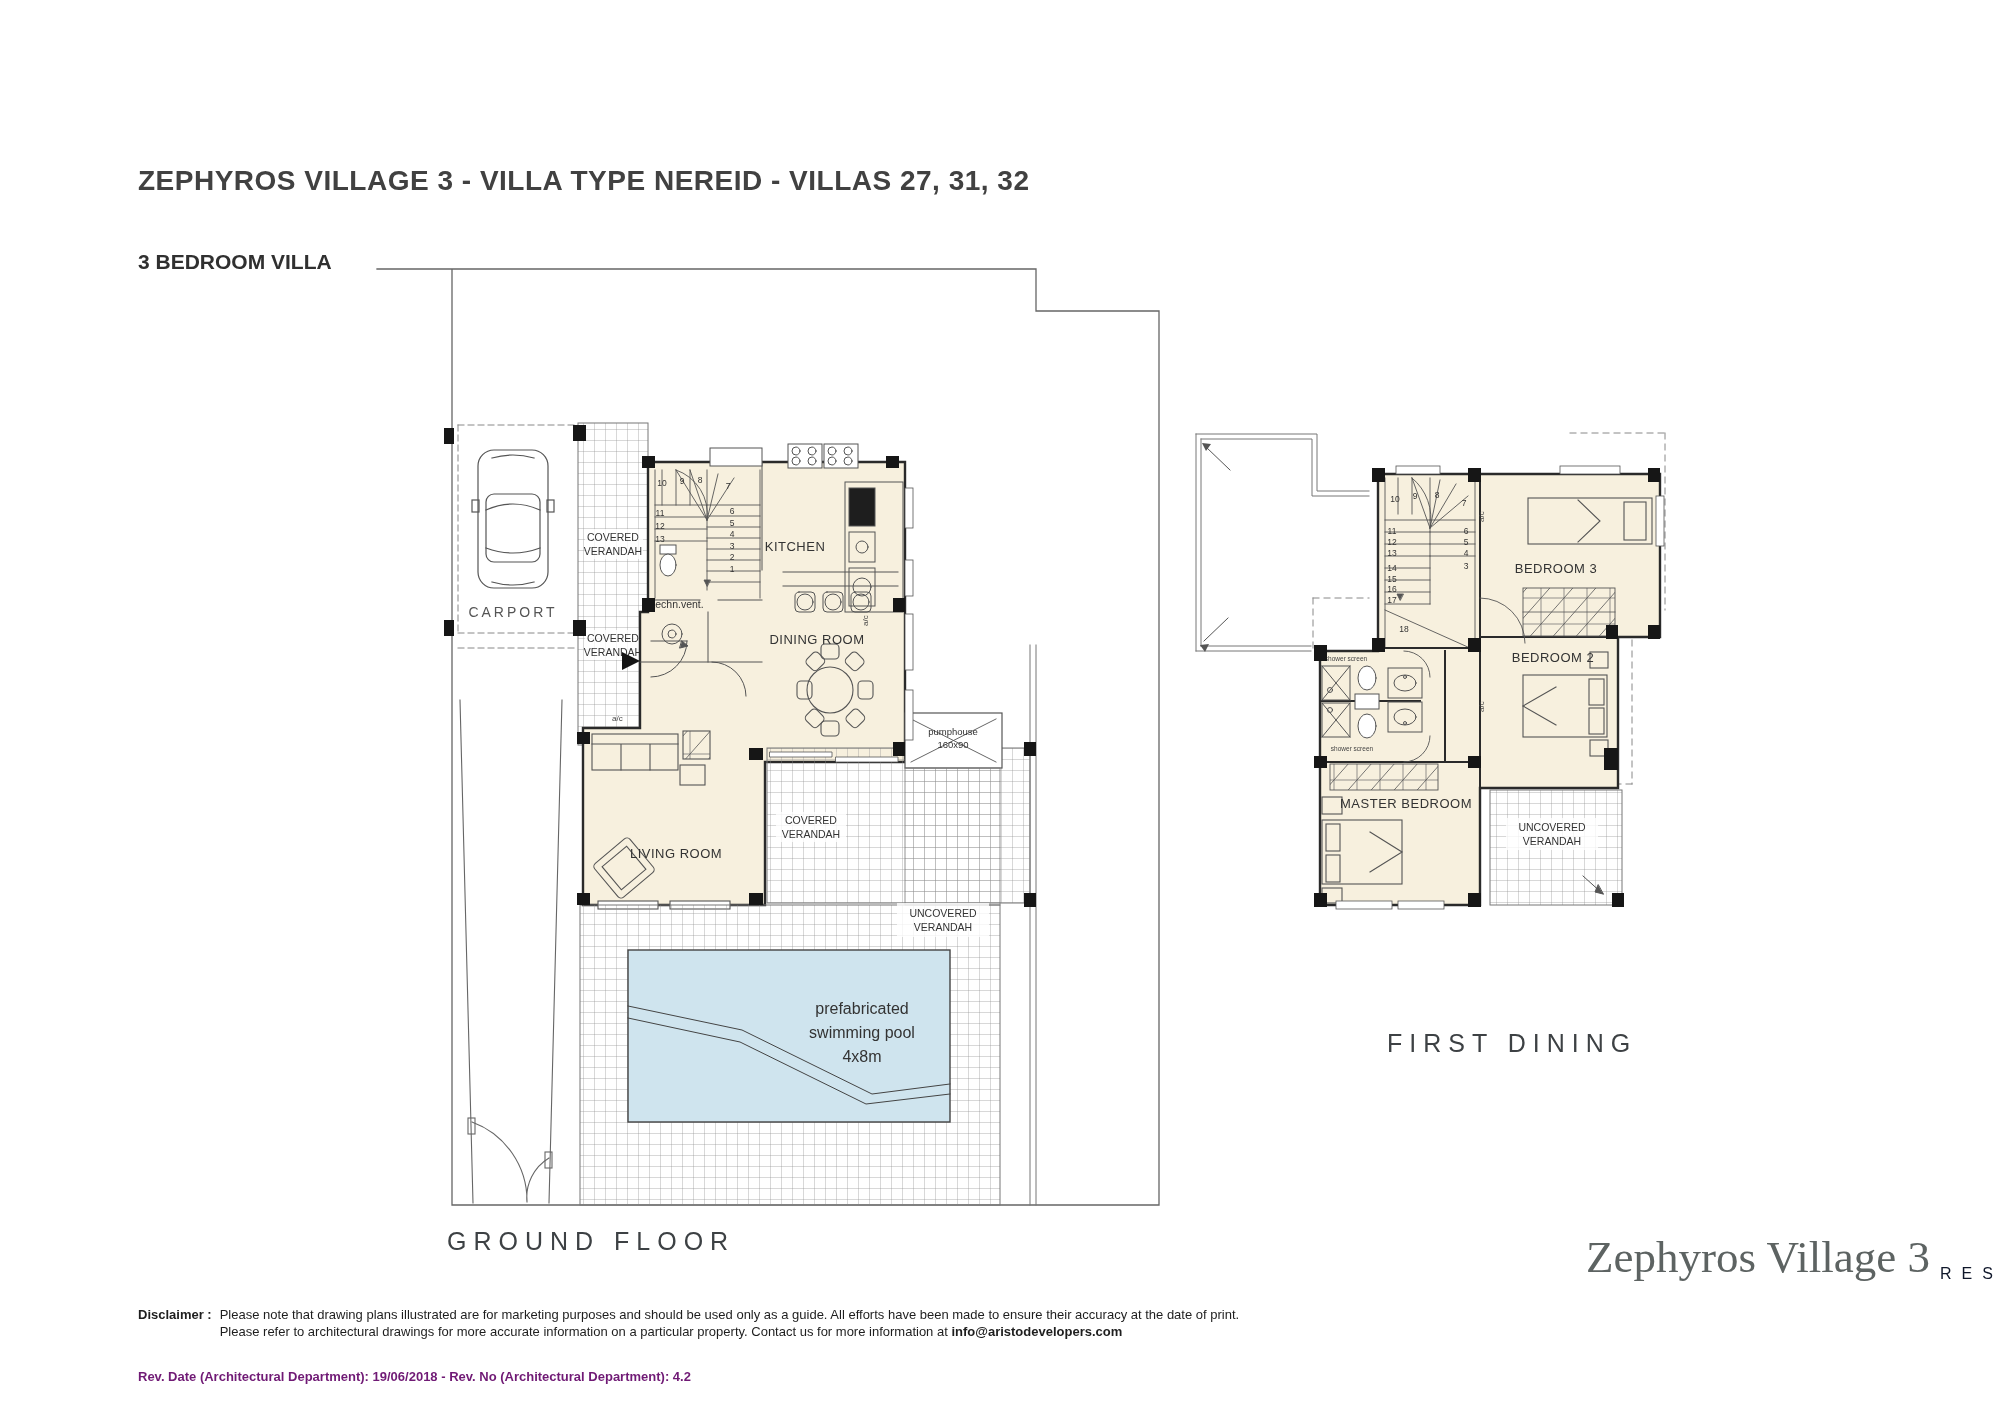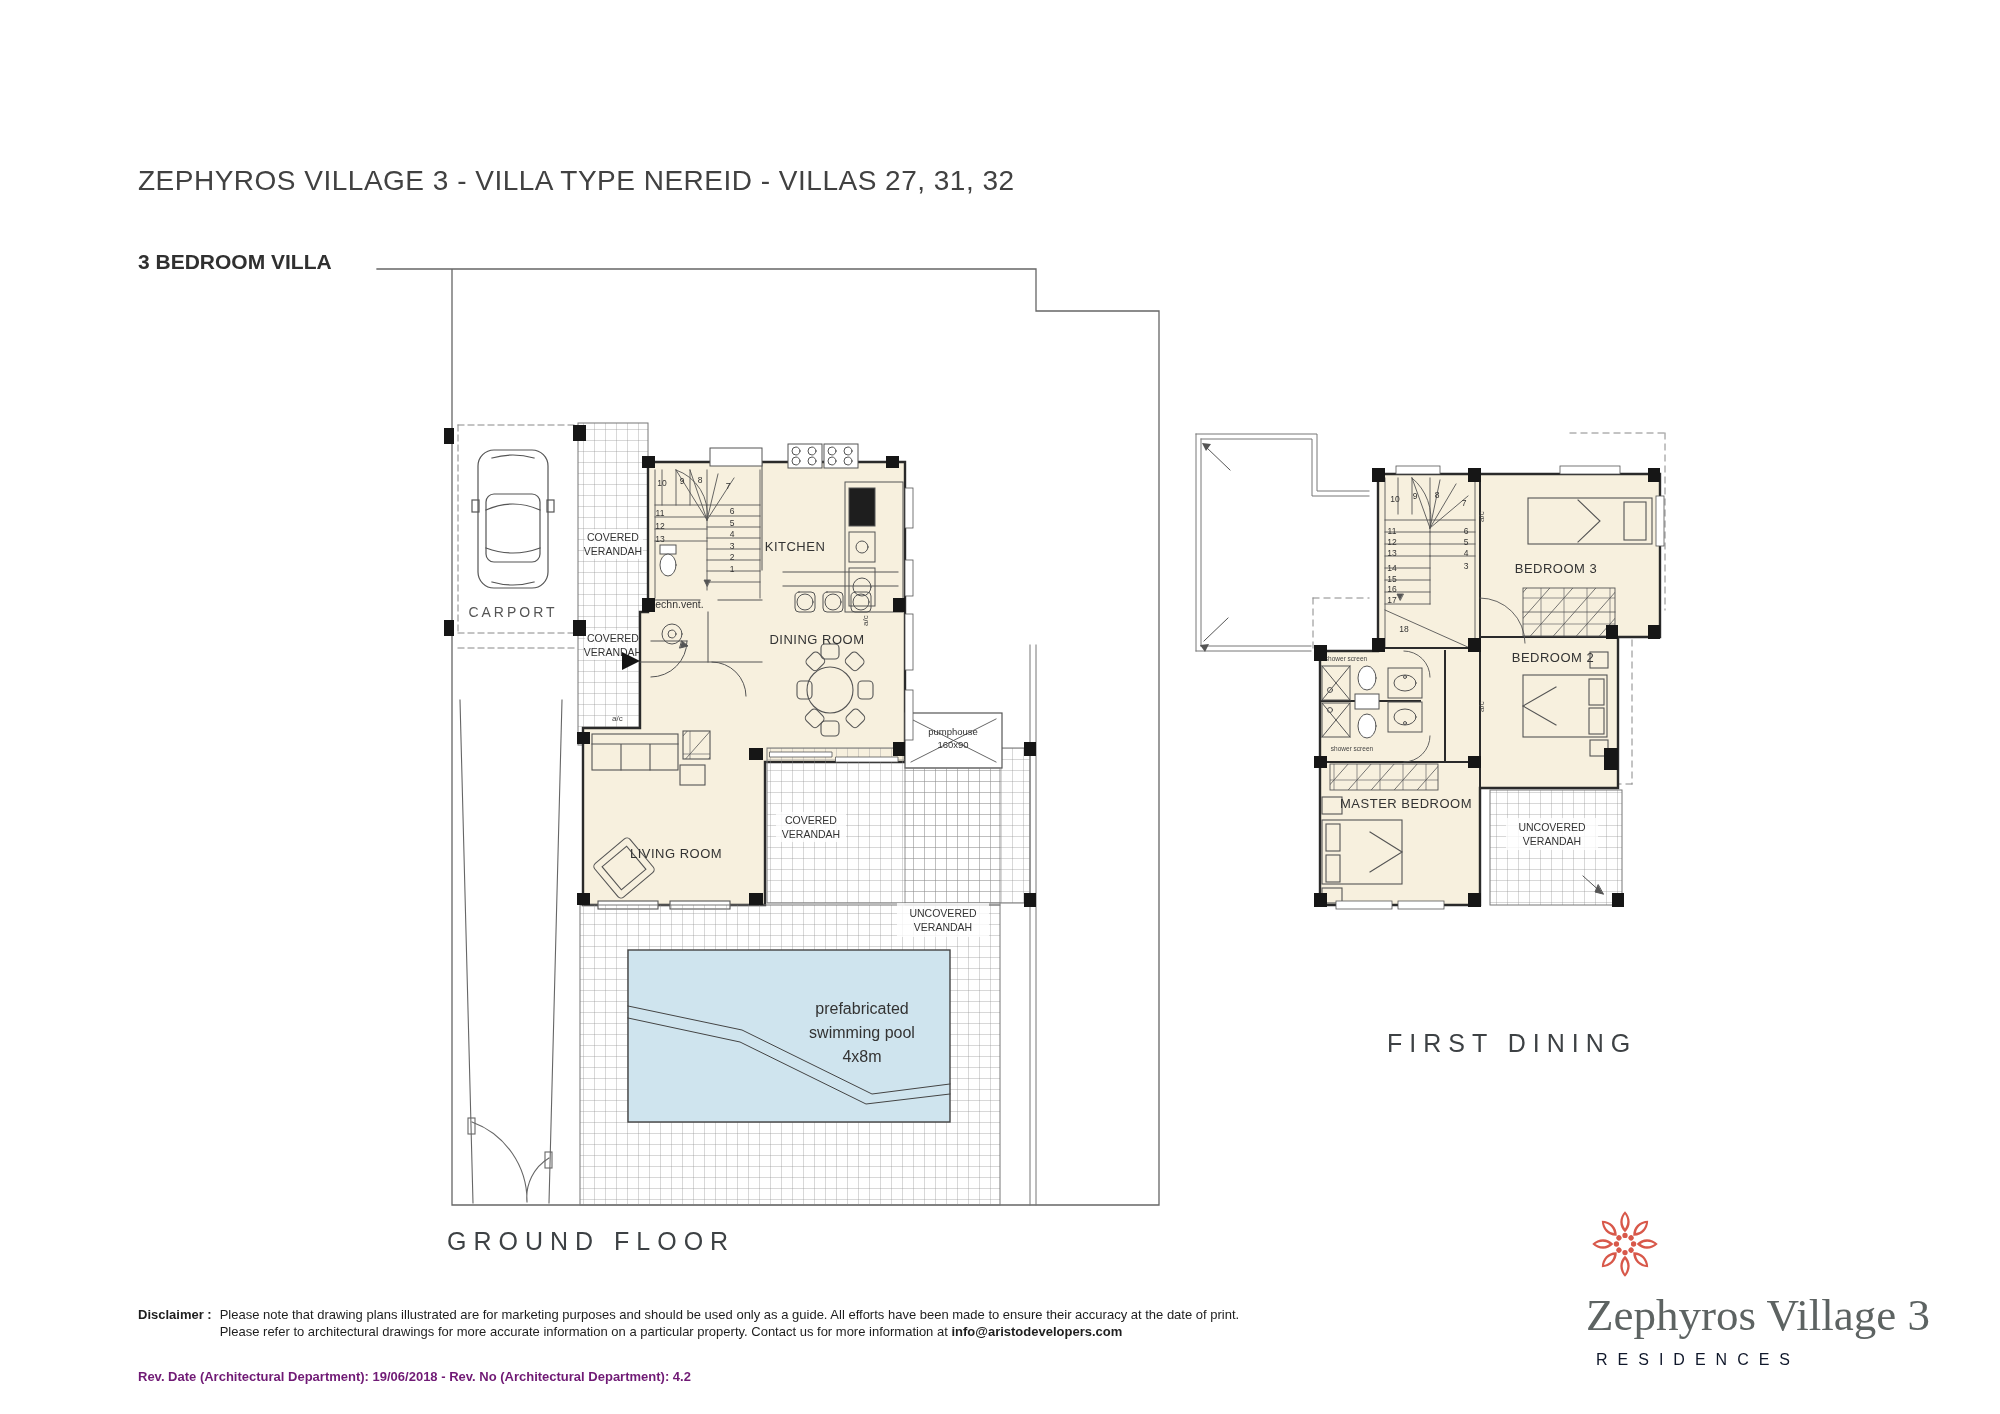--- a/index.html
+++ b/index.html
@@ -1,29 +1,29 @@
 <!DOCTYPE html>
 <html><head>
 <meta charset="utf-8">
 <style>
   html,body{margin:0;padding:0;background:#ffffff;}
   .page{position:relative;width:2000px;height:1414px;background:#ffffff;overflow:hidden;
         font-family:"Liberation Sans",sans-serif;color:#3c3c3c;}
-  .page-title{position:absolute;left:138px;top:165px;font-size:28px;font-weight:400;
+  .page-title{position:absolute;left:138px;top:165px;font-size:28px;font-weight:700;
         letter-spacing:.5px;color:#414141;white-space:nowrap;}
   .page-subtitle{position:absolute;left:138px;top:250px;font-size:21px;font-weight:700;color:#303030;}
   .plan-svg{position:absolute;left:0;top:0;}
   .floor-caption{position:absolute;font-size:25px;font-weight:400;letter-spacing:7px;color:#3d4144;white-space:nowrap;}
   .floor-caption.ground{left:447px;top:1227px;}
   .floor-caption.first{left:1387px;top:1029px;}
   .disclaimer{position:absolute;left:138px;top:1306px;width:1160px;font-size:13px;line-height:17px;color:#1e1e1e;display:flex;}
   .disclaimer .lbl{font-weight:700;white-space:nowrap;margin-right:8px;}
   .disclaimer .b{font-weight:700;}
   .revision{position:absolute;left:138px;top:1369px;font-size:13px;font-weight:700;color:#701a75;}
-  .logo{position:absolute;left:1586px;top:1205px;width:340px;display:flex;flex-direction:column;align-items:flex-start;}
+  .logo{position:absolute;left:1586px;top:1205px;width:340px;display:flex;flex-direction:row;align-items:flex-end;}
   .logo-name{font-family:"Liberation Serif",serif;font-size:45px;color:#5d6362;margin-top:6px;white-space:nowrap;}
   .logo-tagline{font-size:16px;letter-spacing:10px;color:#0f172a;margin-top:10px;padding-left:10px;}
   
   text{font-family:"Liberation Sans",sans-serif;fill:#333;}
   .room-lb{font-size:13px;letter-spacing:.5px;}
   .small-lb{font-size:10.5px;}
   .tiny-lb{font-size:9.5px;}
   .micro-lb{font-size:6.5px;fill:#444;}
   .num-lb{font-size:8.5px;}
   .pool-lb{font-size:16px;}

